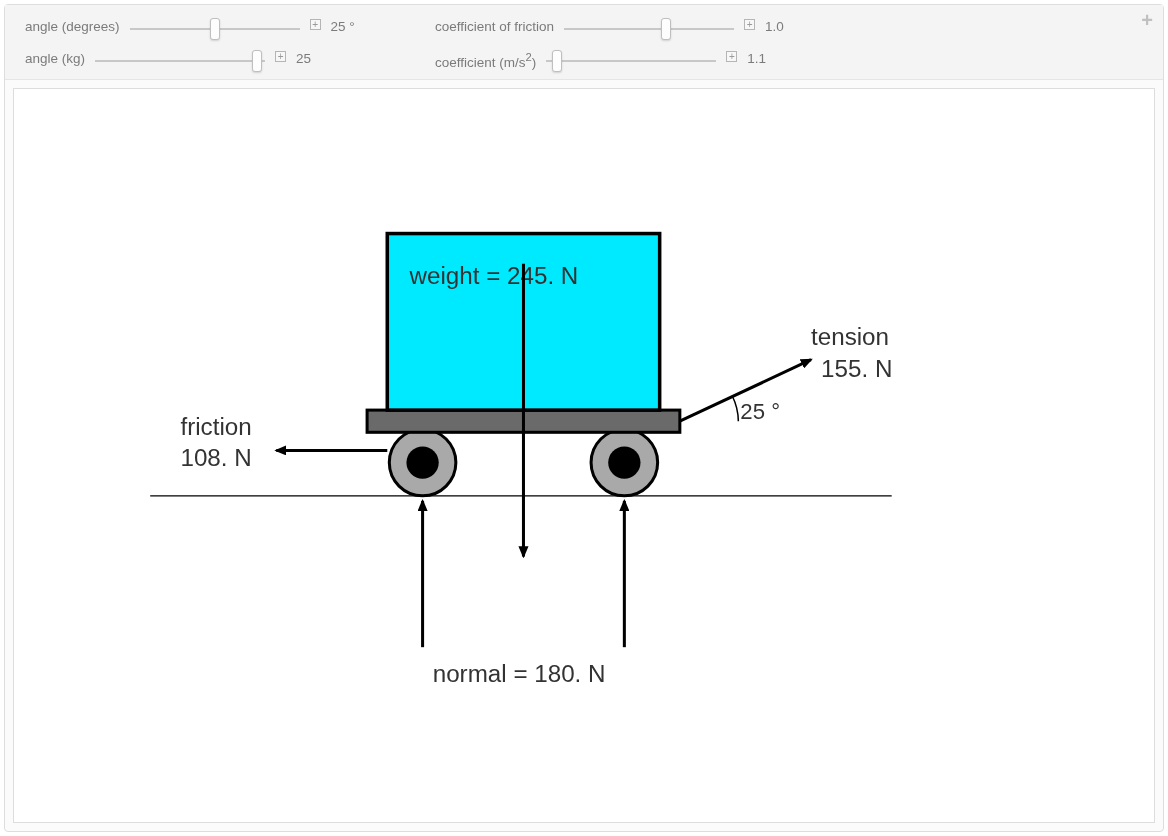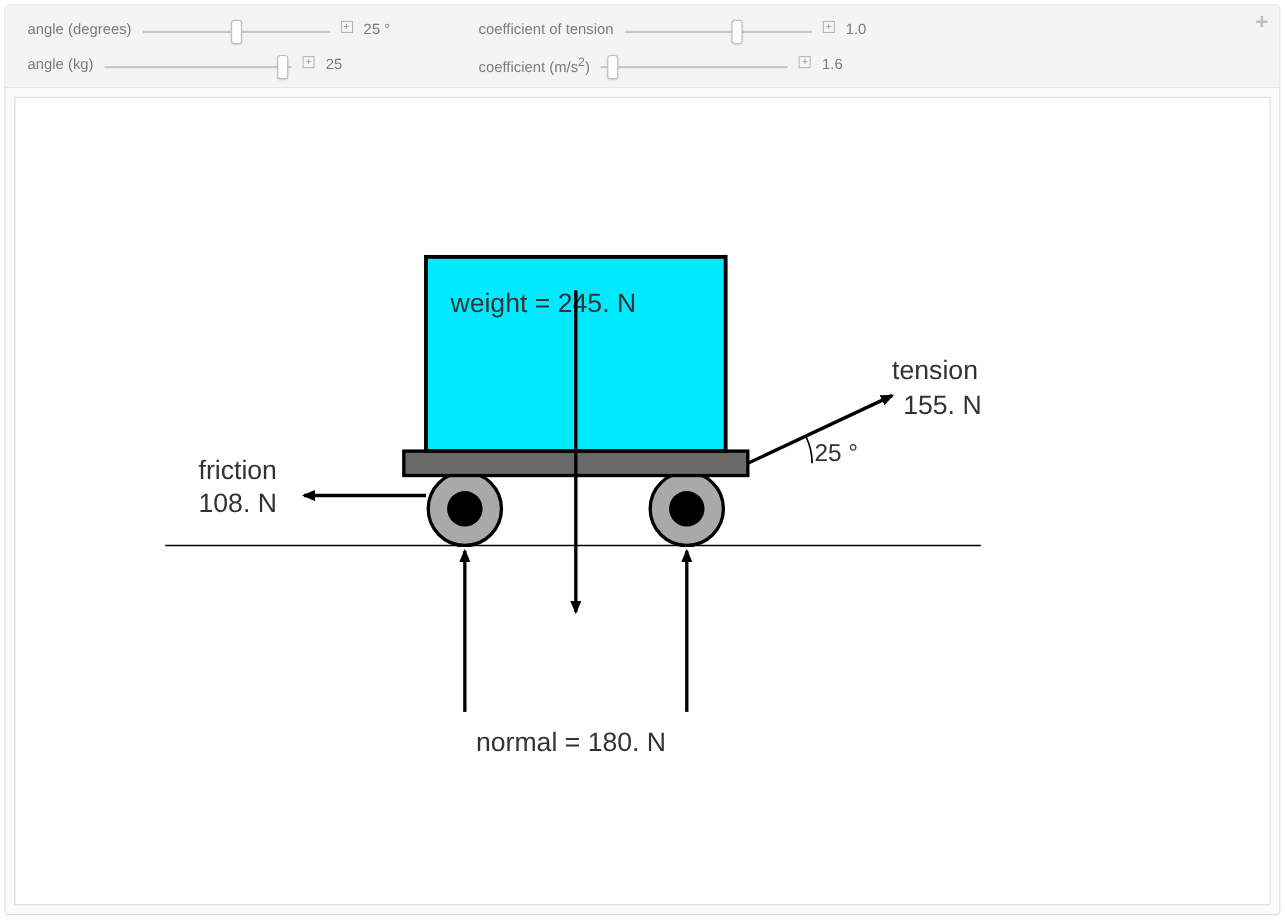--- a/index.html
+++ b/index.html
@@ -120,21 +120,21 @@
       <label>angle (degrees)</label>
       <div class="slider" style="width:170px">
         <div class="track"></div>
         <div class="thumb" style="left:50%"></div>
       </div>
       <span class="plusbox">+</span>
       <span class="valtext">25 °</span>
     </div>
 
     <div class="ctrl">
-      <label>coefficient of tension</label>
+      <label>coefficient of friction</label>
       <div class="slider" style="width:170px">
         <div class="track"></div>
         <div class="thumb" style="left:60%"></div>
       </div>
       <span class="plusbox">+</span>
       <span class="valtext">1.0</span>
     </div>
 
     <div class="ctrl">
       <label>angle (kg)</label>
@@ -146,21 +146,21 @@
       <span class="valtext">25</span>
     </div>
 
     <div class="ctrl">
       <label><span>coefficient (m/s</span><sup>2</sup><span>)</span></label>
       <div class="slider" style="width:170px">
         <div class="track"></div>
         <div class="thumb" style="left:6%"></div>
       </div>
       <span class="plusbox">+</span>
-      <span class="valtext">1.6</span>
+      <span class="valtext">1.1</span>
     </div>
 
   </div>
 
   <div class="canvas-wrap">
     <div class="canvas">
       <svg viewBox="0 0 1130 700" width="100%" height="100%">
         <defs>
           <marker id="arrowhead" markerWidth="12" markerHeight="10" refX="10" refY="5" orient="auto" markerUnits="userSpaceOnUse">
             <polygon points="0,0 12,5 0,10" fill="#000"></polygon>

